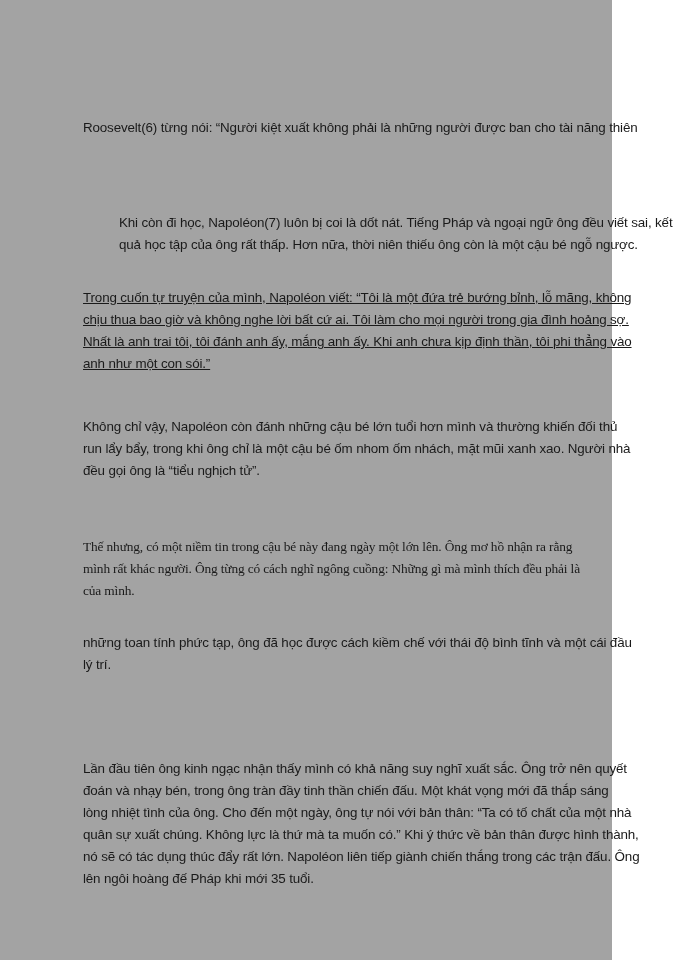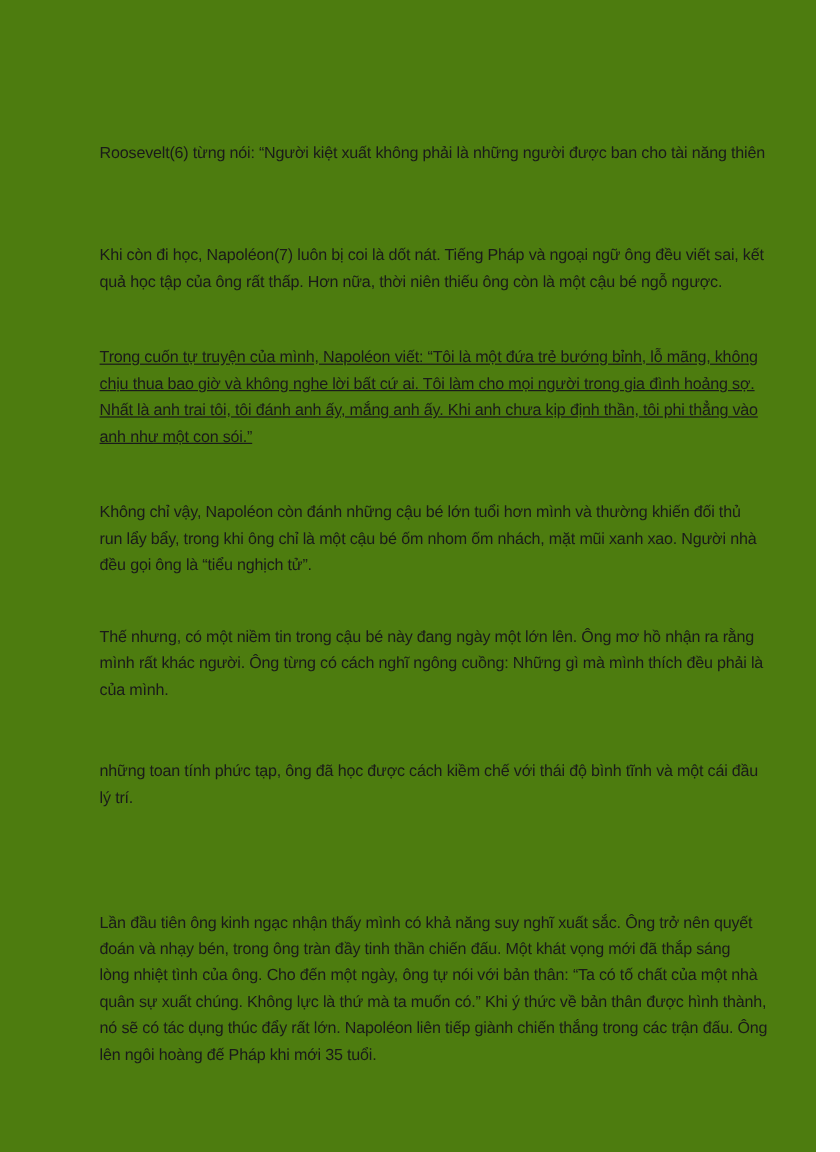--- a/index.html
+++ b/index.html
@@ -11,23 +11,23 @@
       width: 700px;
       height: 960px;
       position: relative;
       overflow: hidden;
       font-family: "Liberation Sans", sans-serif;
       color: #1a1a1a;
     }
     .page {
       position: absolute;
       left: 0; top: 0;
-      width: 680px;
+      width: 612px;
       height: 960px;
-      background: #4d7c0f;
+      background: #a3a3a3;
     }
     .para {
       position: absolute;
       left: 83px;
       width: 560px;
       font-size: 13.4px;
       line-height: 22px;
       letter-spacing: -0.15px;
       margin: 0;
     }
@@ -38,39 +38,39 @@
   </style>
 </head>
 <body>
 
 <div class="page">
 
   <p class="para" style="top:117px;">
     <span class="line">Roosevelt(6) từng nói: “Người kiệt xuất không phải là những người được ban cho tài năng thiên</span>
   </p>
 
-  <p class="para" style="top:202px;">
+  <p class="para" style="top:212px;margin-left:36px;">
     <span class="line">Khi còn đi học, Napoléon(7) luôn bị coi là dốt nát. Tiếng Pháp và ngoại ngữ ông đều viết sai, kết</span>
     <span class="line">quả học tập của ông rất thấp. Hơn nữa, thời niên thiếu ông còn là một cậu bé ngỗ ngược.</span>
   </p>
 
   <p class="para" style="top:287px;text-decoration:underline;">
     <span class="line">Trong cuốn tự truyện của mình, Napoléon viết: “Tôi là một đứa trẻ bướng bỉnh, lỗ mãng, không</span>
     <span class="line">chịu thua bao giờ và không nghe lời bất cứ ai. Tôi làm cho mọi người trong gia đình hoảng sợ.</span>
     <span class="line">Nhất là anh trai tôi, tôi đánh anh ấy, mắng anh ấy. Khi anh chưa kịp định thần, tôi phi thẳng vào</span>
     <span class="line">anh như một con sói.”</span>
   </p>
 
   <p class="para" style="top:416px;">
     <span class="line">Không chỉ vậy, Napoléon còn đánh những cậu bé lớn tuổi hơn mình và thường khiến đối thủ</span>
     <span class="line">run lẩy bẩy, trong khi ông chỉ là một cậu bé ốm nhom ốm nhách, mặt mũi xanh xao. Người nhà</span>
     <span class="line">đều gọi ông là “tiểu nghịch tử”.</span>
   </p>
 
-  <p class="para" style="top:520px;">
+  <p class="para" style="top:536px;font-family:Liberation Serif, serif;">
     <span class="line">Thế nhưng, có một niềm tin trong cậu bé này đang ngày một lớn lên. Ông mơ hồ nhận ra rằng</span>
     <span class="line">mình rất khác người. Ông từng có cách nghĩ ngông cuồng: Những gì mà mình thích đều phải là</span>
     <span class="line">của mình.</span>
   </p>
 
   <p class="para" style="top:632px;">
     <span class="line">những toan tính phức tạp, ông đã học được cách kiềm chế với thái độ bình tĩnh và một cái đầu</span>
     <span class="line">lý trí.</span>
   </p>
 

